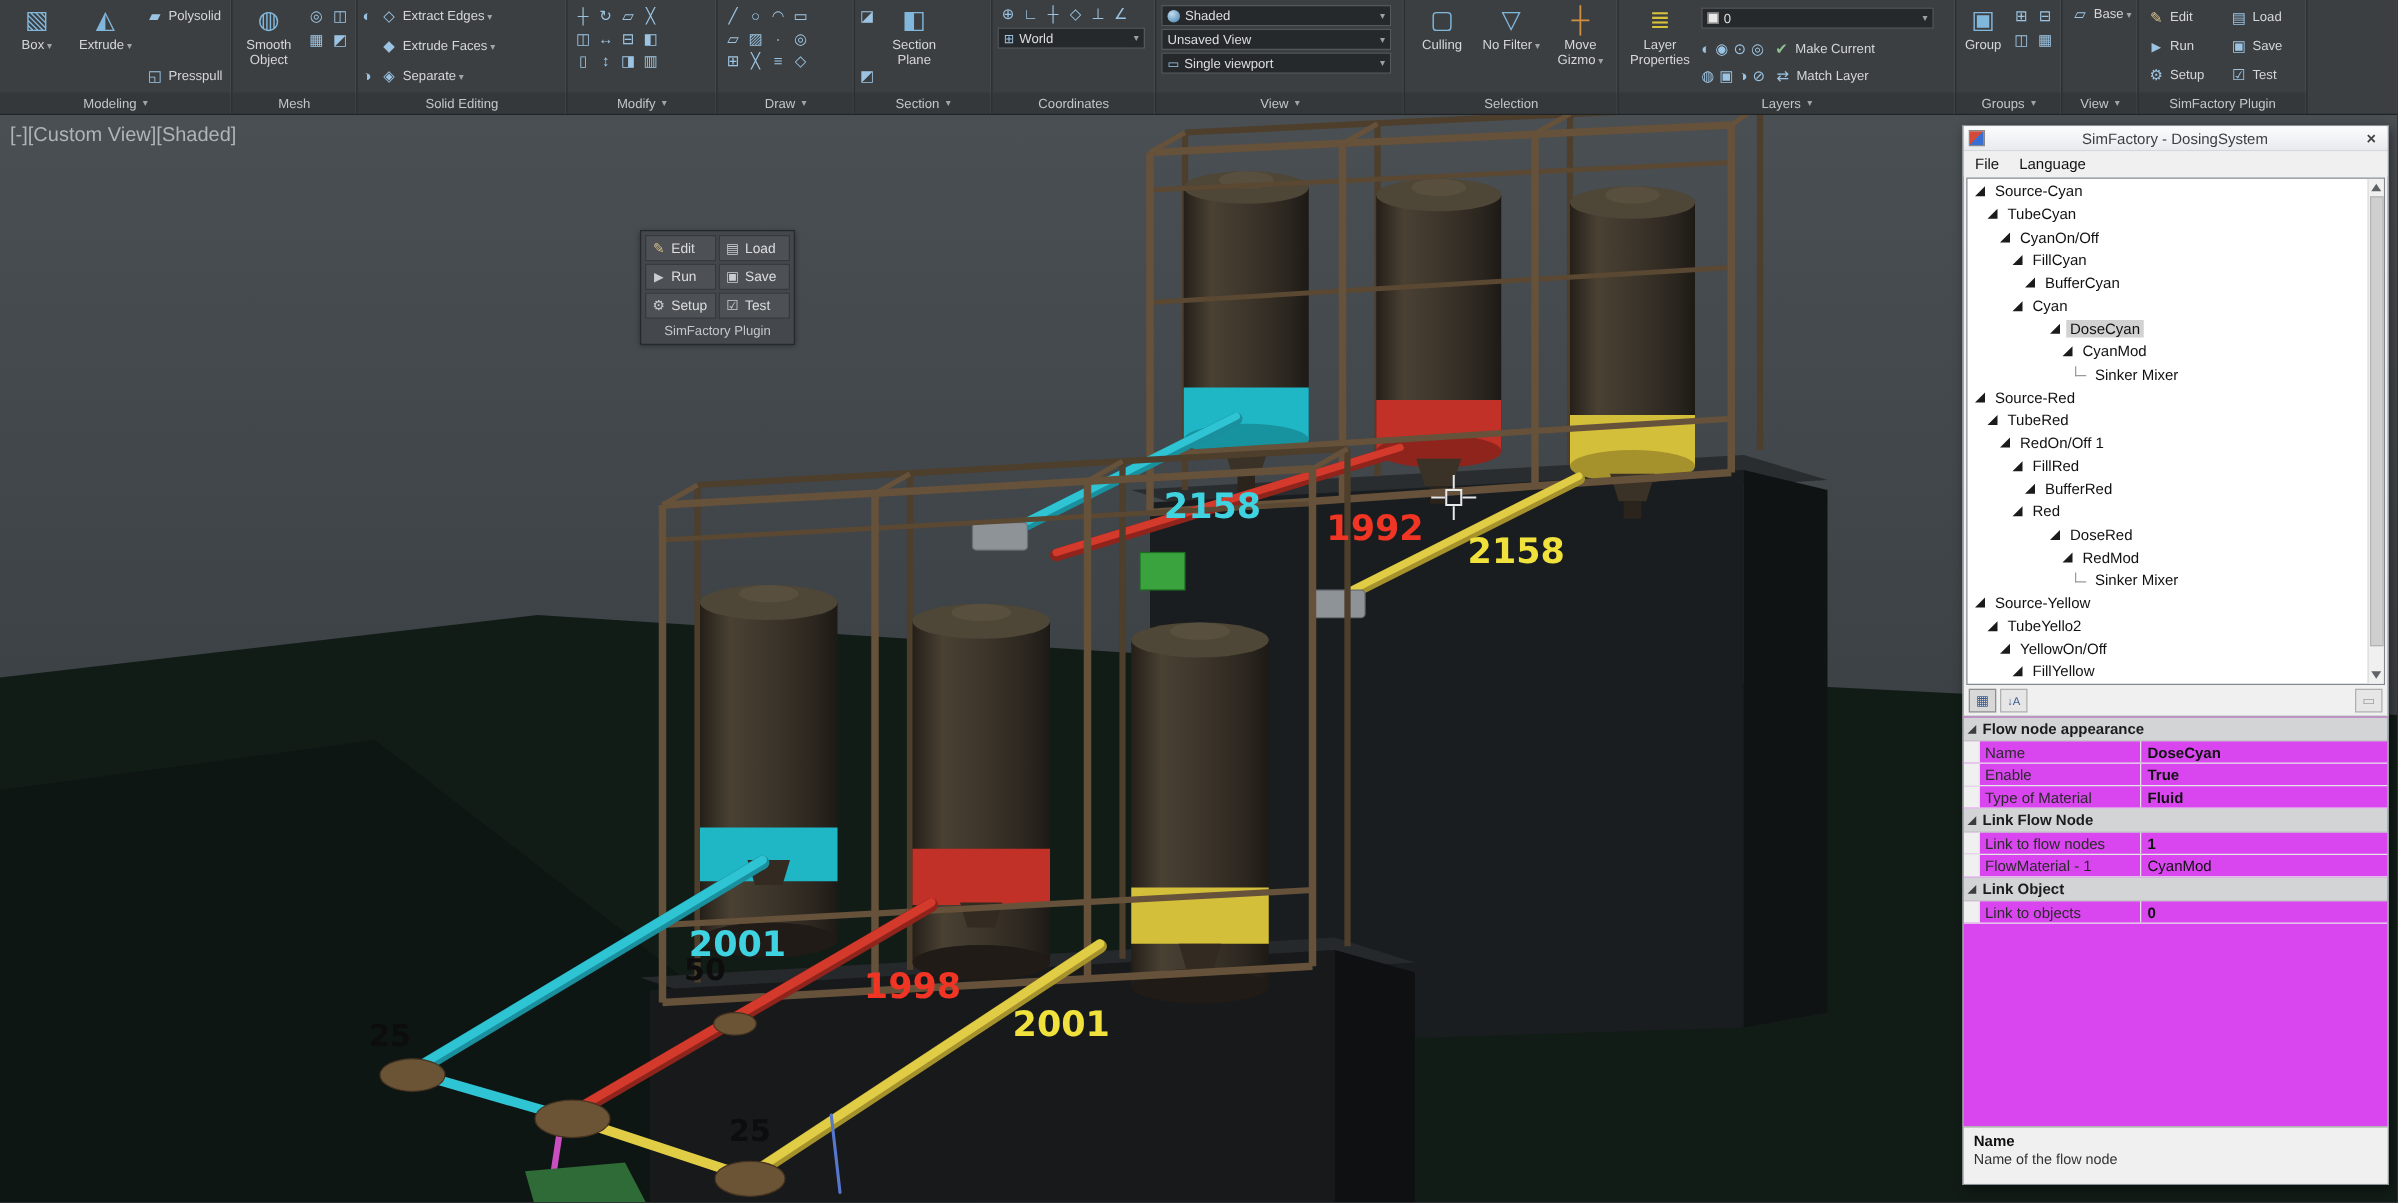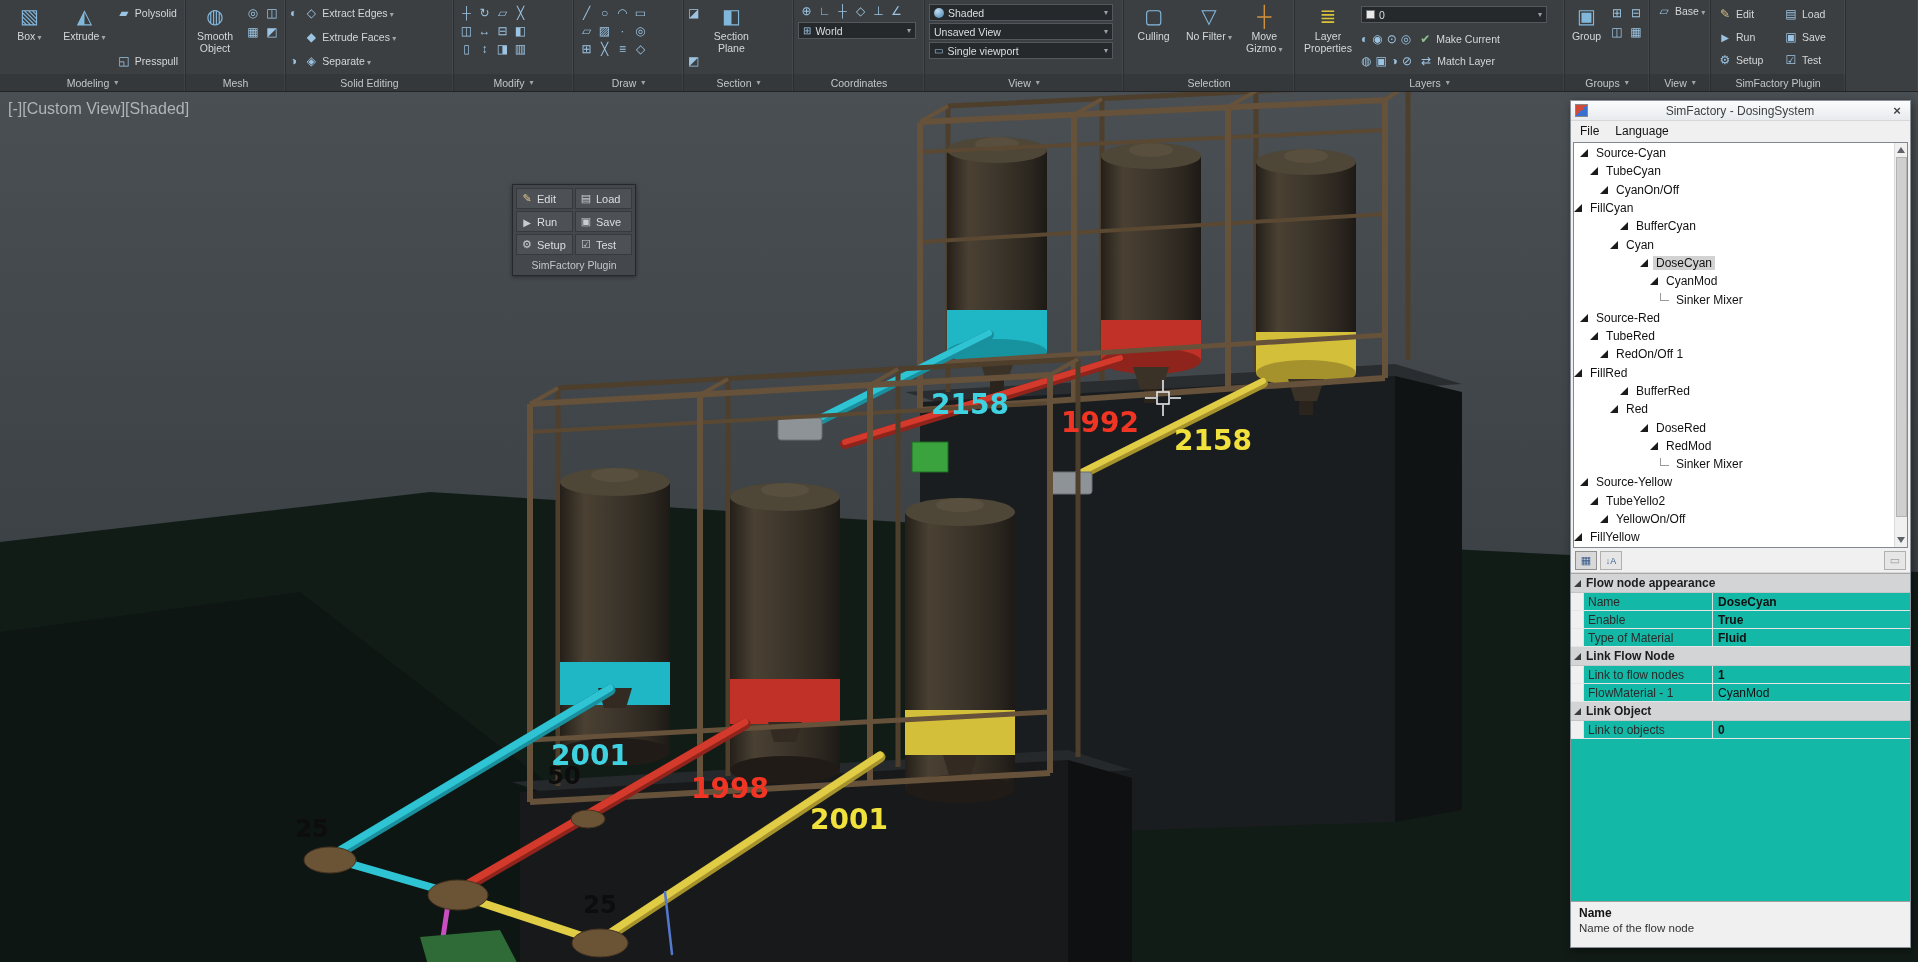--- a/index.html
+++ b/index.html
@@ -96,40 +96,40 @@
     position:relative; overflow:hidden; }
   .tree-rows { margin-right:13px; padding-top:1px;border-radius:11px; }
   .tree-row { height:18.3px; display:flex; align-items:center; white-space:nowrap; cursor:default; }
   .tw { width:0; height:0; border-left:8px solid transparent; border-bottom:8px solid #1b1b1b;
     margin-right:5px; flex:0 0 auto; }
   .twleaf { width:9px; height:8px; border-left:1px solid #9a9a9a; border-bottom:1px solid #9a9a9a;
     margin:-5px 4px 0 0; flex:0 0 auto; }
   .tl { padding:0 3px; }
   .sel .tl { background:#d2d2d2; }
   .lvl-0{padding-left:6px}.lvl-1{padding-left:16px}.lvl-2{padding-left:26px}
-  .lvl-3{}.lvl-4{padding-left:46px}.lvl-5{padding-left:36px}
+  .lvl-3{padding-left:36px}.lvl-4{padding-left:46px}.lvl-5{padding-left:36px}
   .lvl-6{padding-left:66px}.lvl-7{padding-left:76px}.lvl-8{padding-left:86px}
   .tree-sb { position:absolute; top:0; right:0; bottom:0; width:13px; background:#f0f0f0;
     border-left:1px solid #dcdcdc; }
   .sb-up,.sb-dn { position:absolute; left:2px; width:0; height:0;
     border-left:4px solid transparent; border-right:4px solid transparent; }
   .sb-up { top:4px; border-bottom:6px solid #5f6368; }
   .sb-dn { bottom:4px; border-top:6px solid #5f6368; }
   .sb-thumb { position:absolute; top:14px; left:1px; width:11px; height:360px;
     background:#cfcfcf; border:1px solid #b3b3b3; }
 
   .ptools { height:24px; display:flex; align-items:center; gap:3px; padding:2px 4px;
     border-bottom:1px solid #d6d6d6; }
   .ptool { width:22px; height:19px; border:1px solid #b0b0b0; background:#e6e6e6;
     font-size:11px; display:flex; align-items:center; justify-content:center; color:#3a5d8f; cursor:default; }
   .ptool.on { background:#d8d8d8; border-color:#8f8f8f; }
   .ptool.off { color:#a0a0a0; margin-left:auto; }
   .i-cat::before{content:"▦";} .i-az::before{content:"↓A";font-size:9px;} .i-pp::before{content:"▭";}
 
-  .pgrid { flex:1; background:#14b8a6; border-top:1px solid #a8a8a8; overflow:hidden; font-size:12px; }
+  .pgrid { flex:1; background:#d946ef; border-top:1px solid #a8a8a8; overflow:hidden; font-size:12px; }
   .pg-cat { display:flex; align-items:center; height:19px; background:#d2d4d5;
     border-bottom:1px solid #c2c4c5; font-weight:bold; color:#1c1c1c; }
   .pg-cm { width:0; height:0; border-left:7px solid transparent; border-bottom:7px solid #3c3c3c;
     margin:0 5px 0 3px; }
   .pg-row { display:flex; height:18px; border-bottom:1px solid #e6e6e6; align-items:stretch; }
   .pg-g { width:13px; background:#f0f0f0; border-right:1px solid #e2e2e2; flex:0 0 13px; }
   .pg-k { width:128px; flex:0 0 128px; padding:2px 4px; color:#2a2a2a; overflow:hidden; white-space:nowrap; }
   .pg-v { flex:1; border-left:1px solid #e2e2e2; padding:2px 5px; font-weight:bold;
     overflow:hidden; white-space:nowrap; }
   .pg-v.norm { font-weight:normal; }

